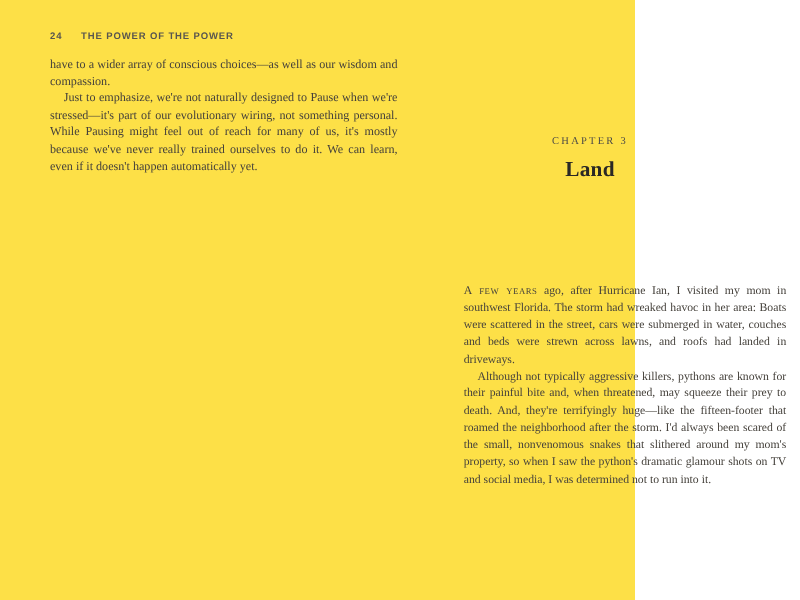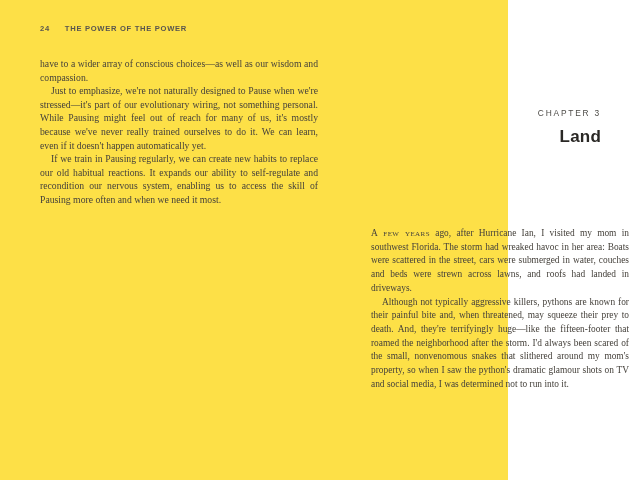--- a/index.html
+++ b/index.html
@@ -34,43 +34,43 @@
     align-items: baseline;
     gap: 15px;
     font-family: "Liberation Sans", sans-serif;
     font-size: 7.6px;
     font-weight: 700;
     letter-spacing: 0.7px;
     color: #58554f;
   }
   .left-body {
     position: absolute;
-    top: 57px;
+    top: 45px;
     left: 0;
     width: 278px;
     font-size: 9.7px;
     line-height: 13.6px;
     text-align: justify;
   }
 
   
   .page-right {
     position: absolute;
     left: 357px;
     top: 0;
     width: 258px;
   }
   .chapter-head {
     position: absolute;
     top: 108px;
     left: 0;
     width: 258px;
-    text-align: right;
+    text-align: center;
     transform: translateX(-14px);
-    font-family: Liberation Sans, sans-serif;
+    font-family: Liberation Serif, serif;
   }
   .chapter-label {
     font-size: 8.4px;
     font-weight: 400;
     letter-spacing: 1.8px;
     color: #4d4b47;
   }
   .chapter-title {
     margin-top: 9px;
     font-size: 17px;
@@ -109,21 +109,20 @@
   <div class="page-left">
 
     <div class="running-head">
       <span>24</span>
       <span>THE POWER OF THE POWER</span>
     </div>
 
     <div class="left-body body-text">
       <p>have to a wider array of conscious choices—as well as our wisdom and compassion.</p>
       <p class="indent">Just to emphasize, we're not naturally designed to Pause when we're stressed—it's part of our evolutionary wiring, not something personal. While Pausing might feel out of reach for many of us, it's mostly because we've never really trained ourselves to do it. We can learn, even if it doesn't happen automatically yet.</p>
-      <p class="indent">If we train in Pausing regularly, we can create new habits to replace our old habitual reactions. It expands our ability to self-regulate and recondition our nervous system, enabling us to access the skill of Pausing more often and when we need it most.</p>
     </div>
 
   </div>
 
   <div class="page-right">
 
     <div class="chapter-head">
       <div class="chapter-label">CHAPTER 3</div>
       <div class="chapter-title">Land</div>
     </div>

